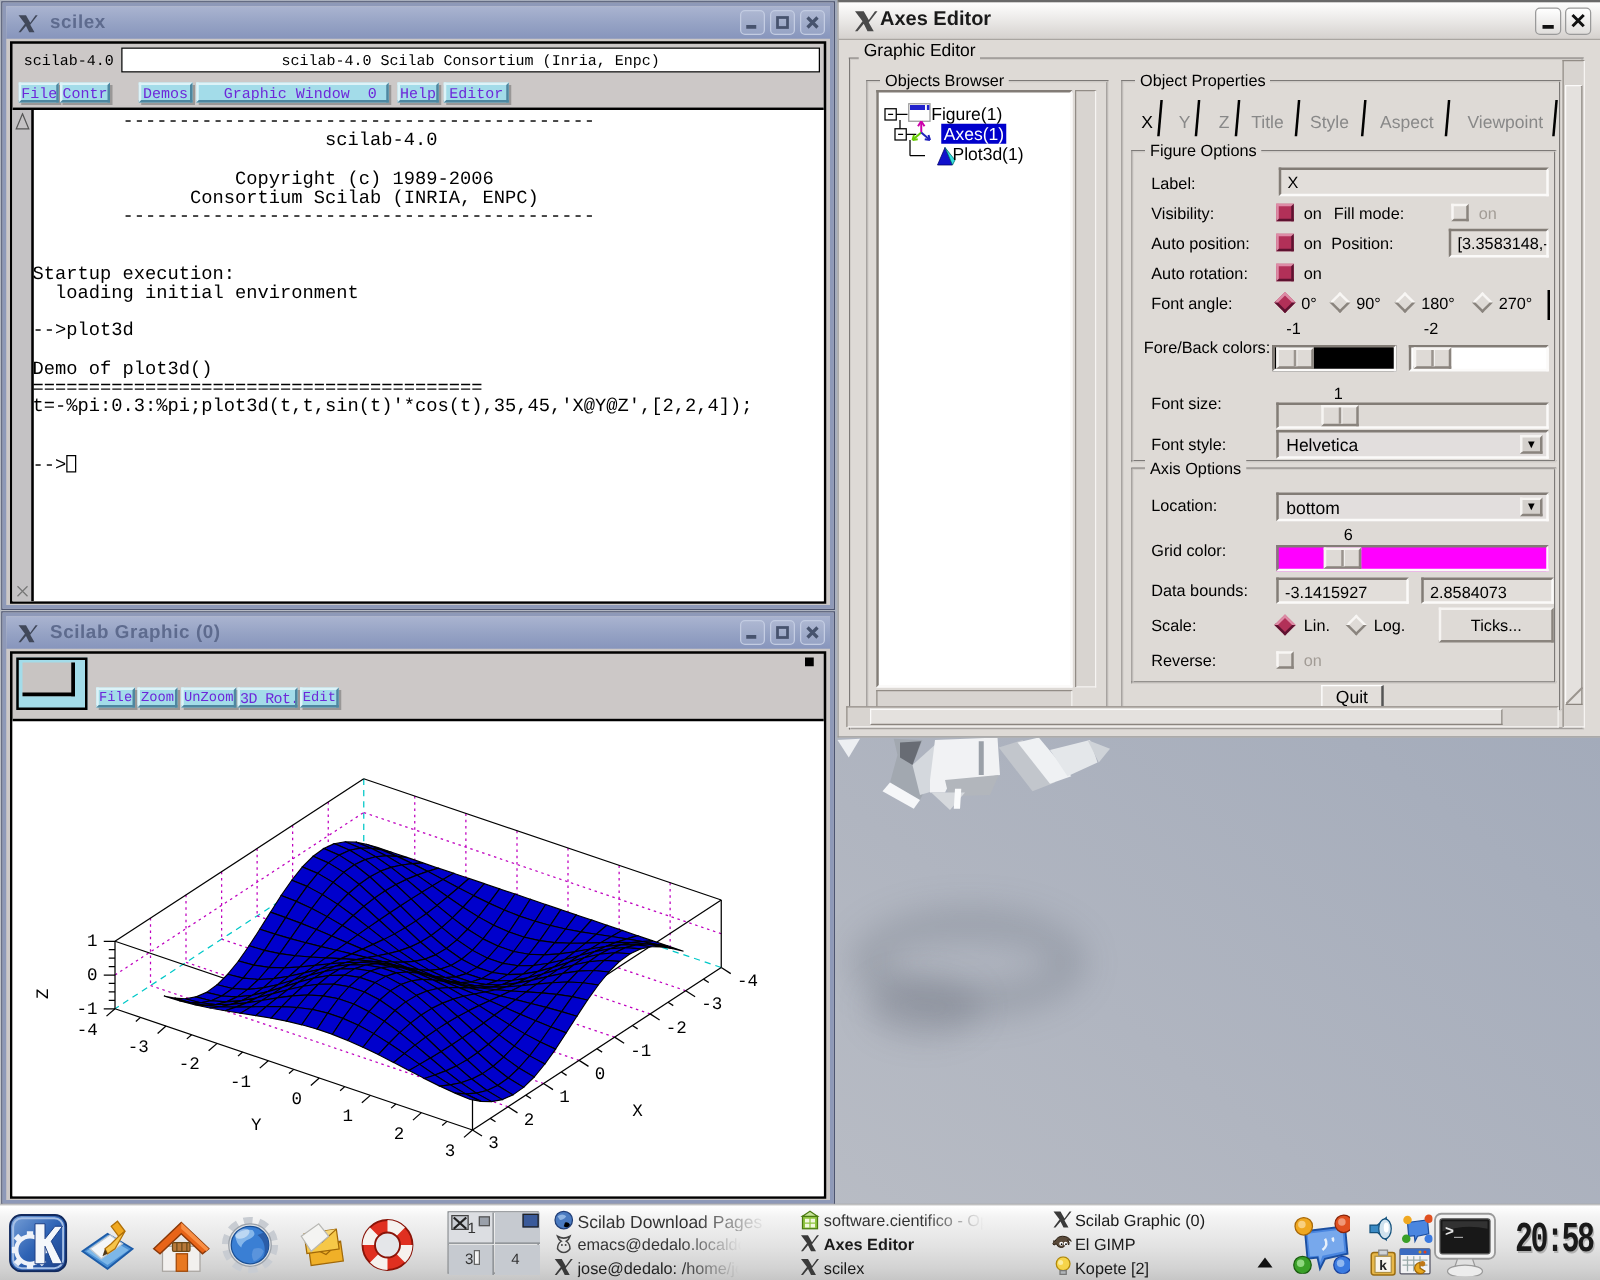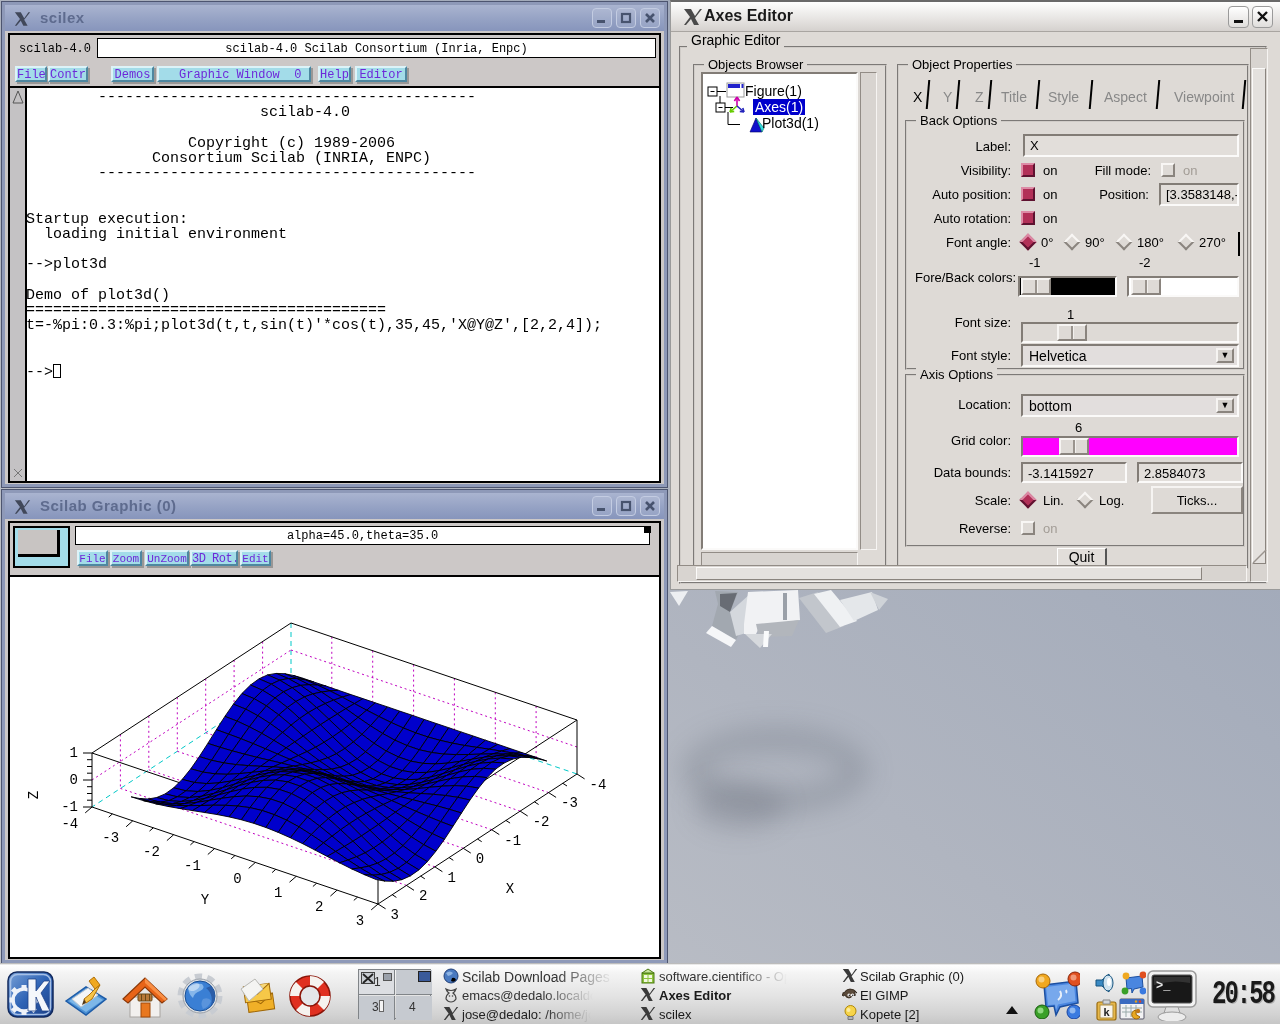--- a/index.html
+++ b/index.html
@@ -11,21 +11,21 @@
 .wbtn{position:absolute;top:3px;width:20px;height:20px;border:1.5px solid #c3cce2;border-radius:4px;background:rgba(255,255,255,0.10)}
 .wbtn svg{position:absolute;left:2px;top:2px}
 
 .mb{position:absolute;background:#a3dce9;border-top:2px solid #ddf3f8;border-left:2px solid #ddf3f8;border-right:2px solid #4e87a0;border-bottom:2px solid #4e87a0;box-shadow:2px 2px 0 rgba(70,70,70,0.38);font:12px/12px "Liberation Mono",monospace;color:#6d28d9;text-align:center;padding-top:1px;height:16px;white-space:nowrap;overflow:hidden}
 .mono{font-family:"Liberation Mono",monospace}
 
 .tkwin{position:absolute;background:#dedad6;border:1px solid #9a9a9a;border-top:2px solid #696969}
 .gb{position:absolute;border:2px groove #d0ccc8}
 .gl{position:absolute;top:-9px;left:9px;background:#dedad6;padding:0 4px;font-size:13px;color:#000;white-space:nowrap}
 .lab{position:absolute;font-size:13px;color:#000;white-space:nowrap}
-.rlab{text-align:right}
+.rlab{}
 .en{position:absolute;background:#e2deda;border-top:2px solid #827c76;border-left:2px solid #827c76;border-bottom:2px solid #fbfaf9;border-right:2px solid #fbfaf9;font-size:13px;color:#000;padding:2px 0 0 5px;white-space:nowrap;overflow:hidden}
 .cb{position:absolute;width:14px;height:14px;background:#b23058;border-top:2px solid #dd8ba6;border-left:2px solid #dd8ba6;border-bottom:2px solid #5e1230;border-right:2px solid #5e1230}
 .cbd{position:absolute;width:14px;height:14px;background:#dedad6;border-top:2px solid #f8f6f4;border-left:2px solid #f8f6f4;border-bottom:2px solid #8a847e;border-right:2px solid #8a847e}
 .rd{position:absolute;width:12px;height:12px;transform:rotate(45deg);background:#dedad6;border-top:2px solid #f8f6f4;border-left:2px solid #f8f6f4;border-bottom:2px solid #8a847e;border-right:2px solid #8a847e}
 .rdsel{background:#b23058;border-top-color:#dd8ba6;border-left-color:#dd8ba6;border-bottom-color:#5e1230;border-right-color:#5e1230}
 .sl{position:absolute;height:21px;border-top:2px solid #827c76;border-left:2px solid #827c76;border-bottom:2px solid #fbfaf9;border-right:2px solid #fbfaf9}
 .hdl{position:absolute;top:0;height:17px;width:30px;background:#dedad6;border-top:2px solid #f6f4f2;border-left:2px solid #f6f4f2;border-bottom:2px solid #8a847e;border-right:2px solid #8a847e}
 .hdl:after{content:"";position:absolute;left:12px;top:0;bottom:0;width:2px;background:#9a948e;box-shadow:1px 0 0 #f2f0ee}
 .cmb{position:absolute;height:23px;background:#e2dedd;border-top:2px solid #827c76;border-left:2px solid #827c76;border-bottom:2px solid #fbfaf9;border-right:2px solid #fbfaf9;font-size:14px;padding:2px 0 0 6px}
 .cmbb{position:absolute;top:2px;right:3px;width:18px;height:15px;background:#d4d0cc;border-top:2px solid #f6f4f2;border-left:2px solid #f6f4f2;border-bottom:2px solid #8a847e;border-right:2px solid #8a847e;font-size:9px;text-align:center;line-height:11px;color:#000}
@@ -140,21 +140,20 @@
     <div class="wbtn" style="right:4px">
         <svg width="14" height="14">
           <path d="M3 3 L11 11 M11 3 L3 11" stroke="#47536e" stroke-width="2.6"></path>
         </svg>
       </div>
   </div>
   <div class="abs" style="left:3px;top:28px;width:653px;height:438px;border:2px solid #000;background:#ccc8c7">
     <div class="abs" style="left:3px;top:3px;width:57px;height:42px;background:#a3dce9;border:2px solid #000">
       <div class="abs" style="left:3px;top:2px;width:42px;height:27px;background:#c8c4c2;border-right:3px solid #000;border-bottom:3px solid #000"></div>
     </div>
-    <div class="abs mono" style="left:65px;top:3px;width:575px;height:19px;background:#fff;border:1px solid #000;font-size:12px;text-align:center;padding-top:2px">alpha=45.0,theta=35.0</div>
     <div class="abs" style="left:634px;top:3px;width:7px;height:7px;background:#000"></div>
     <div class="mb" style="left:67px;top:27px;width:31px;font-size:11px">File</div>
     <div class="mb" style="left:100px;top:27px;width:32px;font-size:11px">Zoom</div>
     <div class="mb" style="left:135px;top:27px;width:44px;font-size:11px">UnZoom</div>
     <div class="mb" style="left:180px;top:27px;width:48px;font-size:12px;letter-spacing:-0.5px">3D Rot.</div>
     <div class="mb" style="left:230px;top:27px;width:31px;font-size:11px">Edit</div>
     <div class="abs" style="left:0px;top:52px;width:649px;height:382px;border-top:2px solid #000;background:#fff" id="plotbox">
 <svg width="649" height="382" viewBox="0 0 649 382" xmlns="http://www.w3.org/2000/svg">
           <line x1="281.0" y1="46.0" x2="281.0" y2="100.0" stroke="#00c8c8" stroke-width="1" stroke-dasharray="5,4"></line>
           <line x1="281.0" y1="100.0" x2="567.0" y2="197.0" stroke="#00c8c8" stroke-width="1" stroke-dasharray="5,4"></line>
@@ -962,21 +961,21 @@
     <div class="tdiv" style="left:28px"></div>
     <div class="tdiv" style="left:58px"></div>
     <div class="tdiv" style="left:90px"></div>
     <div class="tdiv" style="left:138px"></div>
     <div class="tdiv" style="left:191px"></div>
     <div class="tdiv" style="left:258px"></div>
     <div class="tdiv" style="left:344px"></div>
   </div>
 
   <div class="gb" style="left:6px;top:54px;width:340px;height:250px">
-    <div class="gl">Back Options</div>
+    <div class="gl">Figure Options</div>
     <span class="lab rlab" style="left:14px;top:17px;width:90px">Label:</span>
     <div class="en" style="left:116px;top:12px;width:216px;height:23px">X</div>
     <span class="lab rlab" style="left:14px;top:41px;width:90px">Visibility:</span>
     <div class="cb" style="left:114px;top:41px"></div>
     <span class="lab" style="left:136px;top:41px">on</span>
     <span class="lab rlab" style="left:160px;top:41px;width:84px">Fill mode:</span>
     <div class="cbd" style="left:254px;top:41px"></div>
     <span class="lab" style="left:276px;top:41px;color:#a29c96">on</span>
     <span class="lab rlab" style="left:14px;top:65px;width:90px">Auto position:</span>
     <div class="cb" style="left:114px;top:65px"></div>

